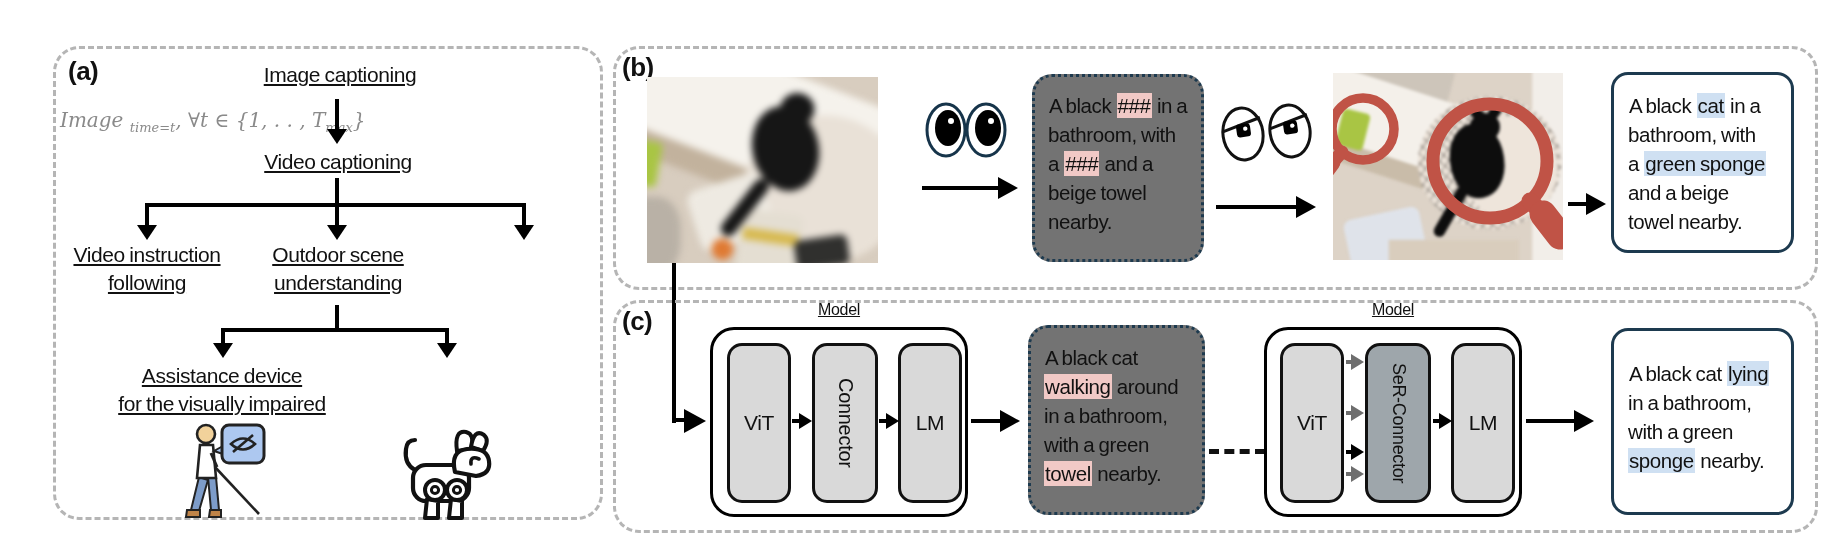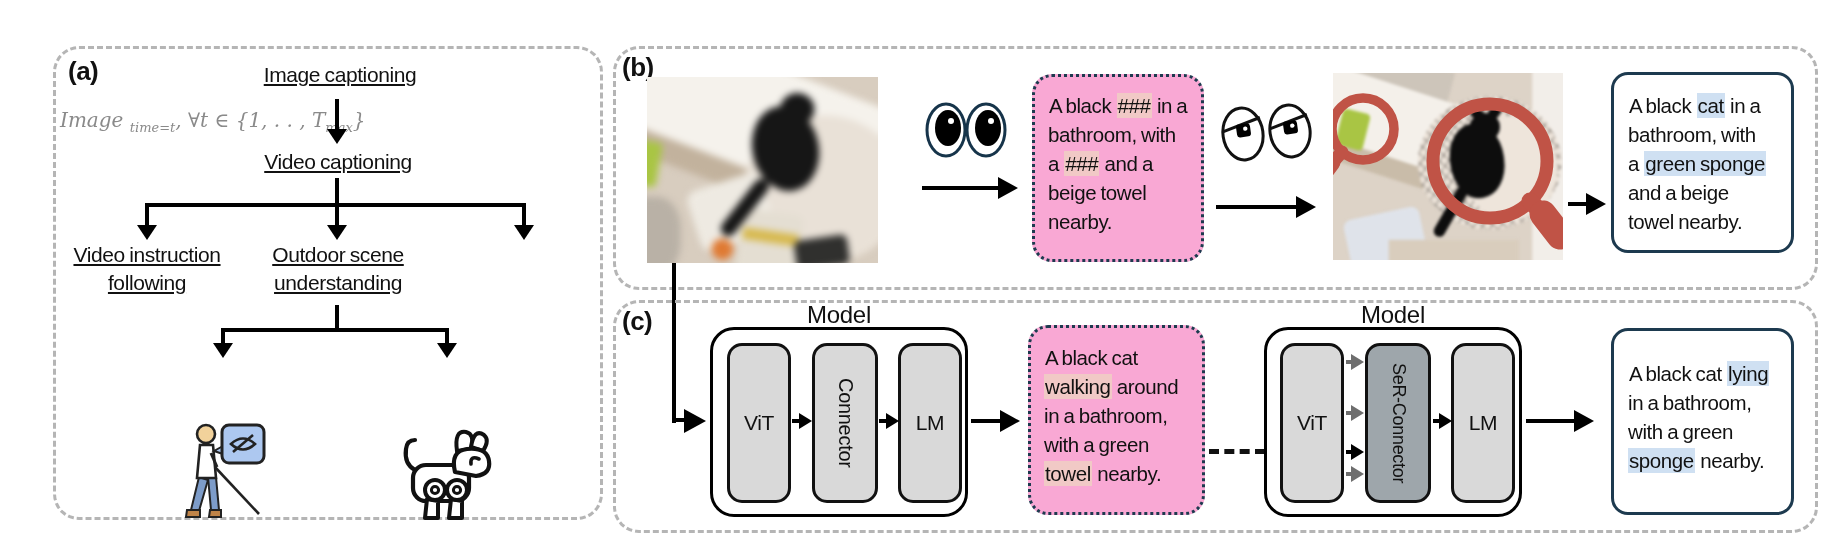--- a/index.html
+++ b/index.html
@@ -13,28 +13,28 @@
            font-size:20px;color:#8a8a8a;white-space:pre;}
   .seg-sub{font-size:13px;vertical-align:-5px;}
   .seg-pink{background:var(--highlight-error,#f1c9c6);}
   .seg-blue{background:var(--highlight-correct,#cfe0f2);}
   .ln{position:absolute;background:#000;}
   .ah-r{position:absolute;width:0;height:0;border-top:11px solid transparent;border-bottom:11px solid transparent;border-left:20px solid #000;}
   .ah-r.sm{border-top-width:8px;border-bottom-width:8px;border-left-width:13px;}
   .ah-r.gray{border-left-color:#6e6e6e;}
   .ah-d{position:absolute;width:0;height:0;border-left:10px solid transparent;border-right:10px solid transparent;border-top:15px solid #000;}
   .ln.gray{background:#6e6e6e;}
-  .dotbox{position:absolute;border:3px dotted var(--box-border,#1d3a4f);border-radius:20px;background:#f9a8d4;box-sizing:border-box;}
+  .dotbox{position:absolute;border:3px dotted var(--box-border,#1d3a4f);border-radius:20px;background:#737373;box-sizing:border-box;}
   .solidbox{position:absolute;border:3.5px solid var(--box-border,#1d3a4f);border-radius:17px;background:#fff;box-sizing:border-box;}
   .cap{font-size:20.5px;line-height:29px;white-space:pre;letter-spacing:-0.4px;word-spacing:-1px;}
   .cap span{padding:1px 1px;}
   .refine{position:absolute;font-weight:bold;font-size:20px;line-height:24px;color:var(--refine-text,#2e6d8e);
           text-align:center;white-space:pre-line;letter-spacing:-0.3px;}
   .mwrap{position:absolute;background:#fff;border:3.5px solid #000;border-radius:24px;box-sizing:border-box;}
-  .mlabel{position:absolute;text-align:center;font-size:24px;letter-spacing:-0.3px;}
+  .mlabel{position:absolute;text-align:center;font-size:16px;letter-spacing:-0.3px;text-decoration:underline;}
   .mbox{position:absolute;background:#d9d9d9;border:3px solid #111;border-radius:15px;box-sizing:border-box;
         display:flex;align-items:center;justify-content:center;font-size:21px;letter-spacing:-0.3px;}
   .mbox.vert{writing-mode:vertical-rl;font-size:20px;}
   .mbox.dark{background:var(--ser-fill,#9ea6ab);}
   .dashlink{position:absolute;border-top:5px dashed #111;}
   .photo{position:absolute;overflow:hidden;background:#d8cdbf;}
   .ph-in{position:absolute;left:0;top:0;right:0;bottom:0;}
   .ph-in.blur1{filter:blur(3.5px);transform:scale(1.07);}
   .ph-in.blur2{filter:blur(1.4px);transform:scale(1.04);}
   .shape{position:absolute;}
@@ -73,20 +73,22 @@
   <div class="fnode" style="left:147px;top:241px">Video instruction
 following</div>
 
   <div class="ln" style="left:335px;top:305px;width:3.5px;height:26px"></div>
   <div class="ln" style="left:221px;top:328px;width:228px;height:3.5px"></div>
   <div class="ln" style="left:221px;top:328px;width:3.5px;height:17px"></div>
   <div class="ln" style="left:445px;top:328px;width:3.5px;height:17px"></div>
   <div class="ah-d" style="left:213px;top:343px"></div>
   <div class="ah-d" style="left:437px;top:343px"></div>
 
+  <div class="fnode" style="left:222px;top:362px">Assistance device
+for the visually impaired</div>
 
   <svg class="icon" style="left:183px;top:422px" width="86" height="102" viewBox="0 0 86 102">
     <line x1="31" y1="44" x2="76" y2="92" stroke="#222" stroke-width="2.6"></line>
     <path d="M16 55 L8 88 L16 89 L25 58 Z" fill="#7d9cc9" stroke="#222" stroke-width="2"></path>
     <path d="M25 55 L28 88 L36 88 L33 55 Z" fill="#7d9cc9" stroke="#222" stroke-width="2"></path>
     <path d="M4 88 L17 88 L17 95 L3 95 Z" fill="#c08448" stroke="#222" stroke-width="2"></path>
     <path d="M27 88 L38 88 L38 95 L26 95 Z" fill="#c08448" stroke="#222" stroke-width="2"></path>
     <path d="M17 23 L30 23 L33 56 L14 56 Z" fill="#fff" stroke="#222" stroke-width="2.6"></path>
     <line x1="28" y1="31" x2="34" y2="45" stroke="#222" stroke-width="3"></line>
     <circle cx="23" cy="12" r="9" fill="#f2d29b" stroke="#222" stroke-width="2.6"></circle>

